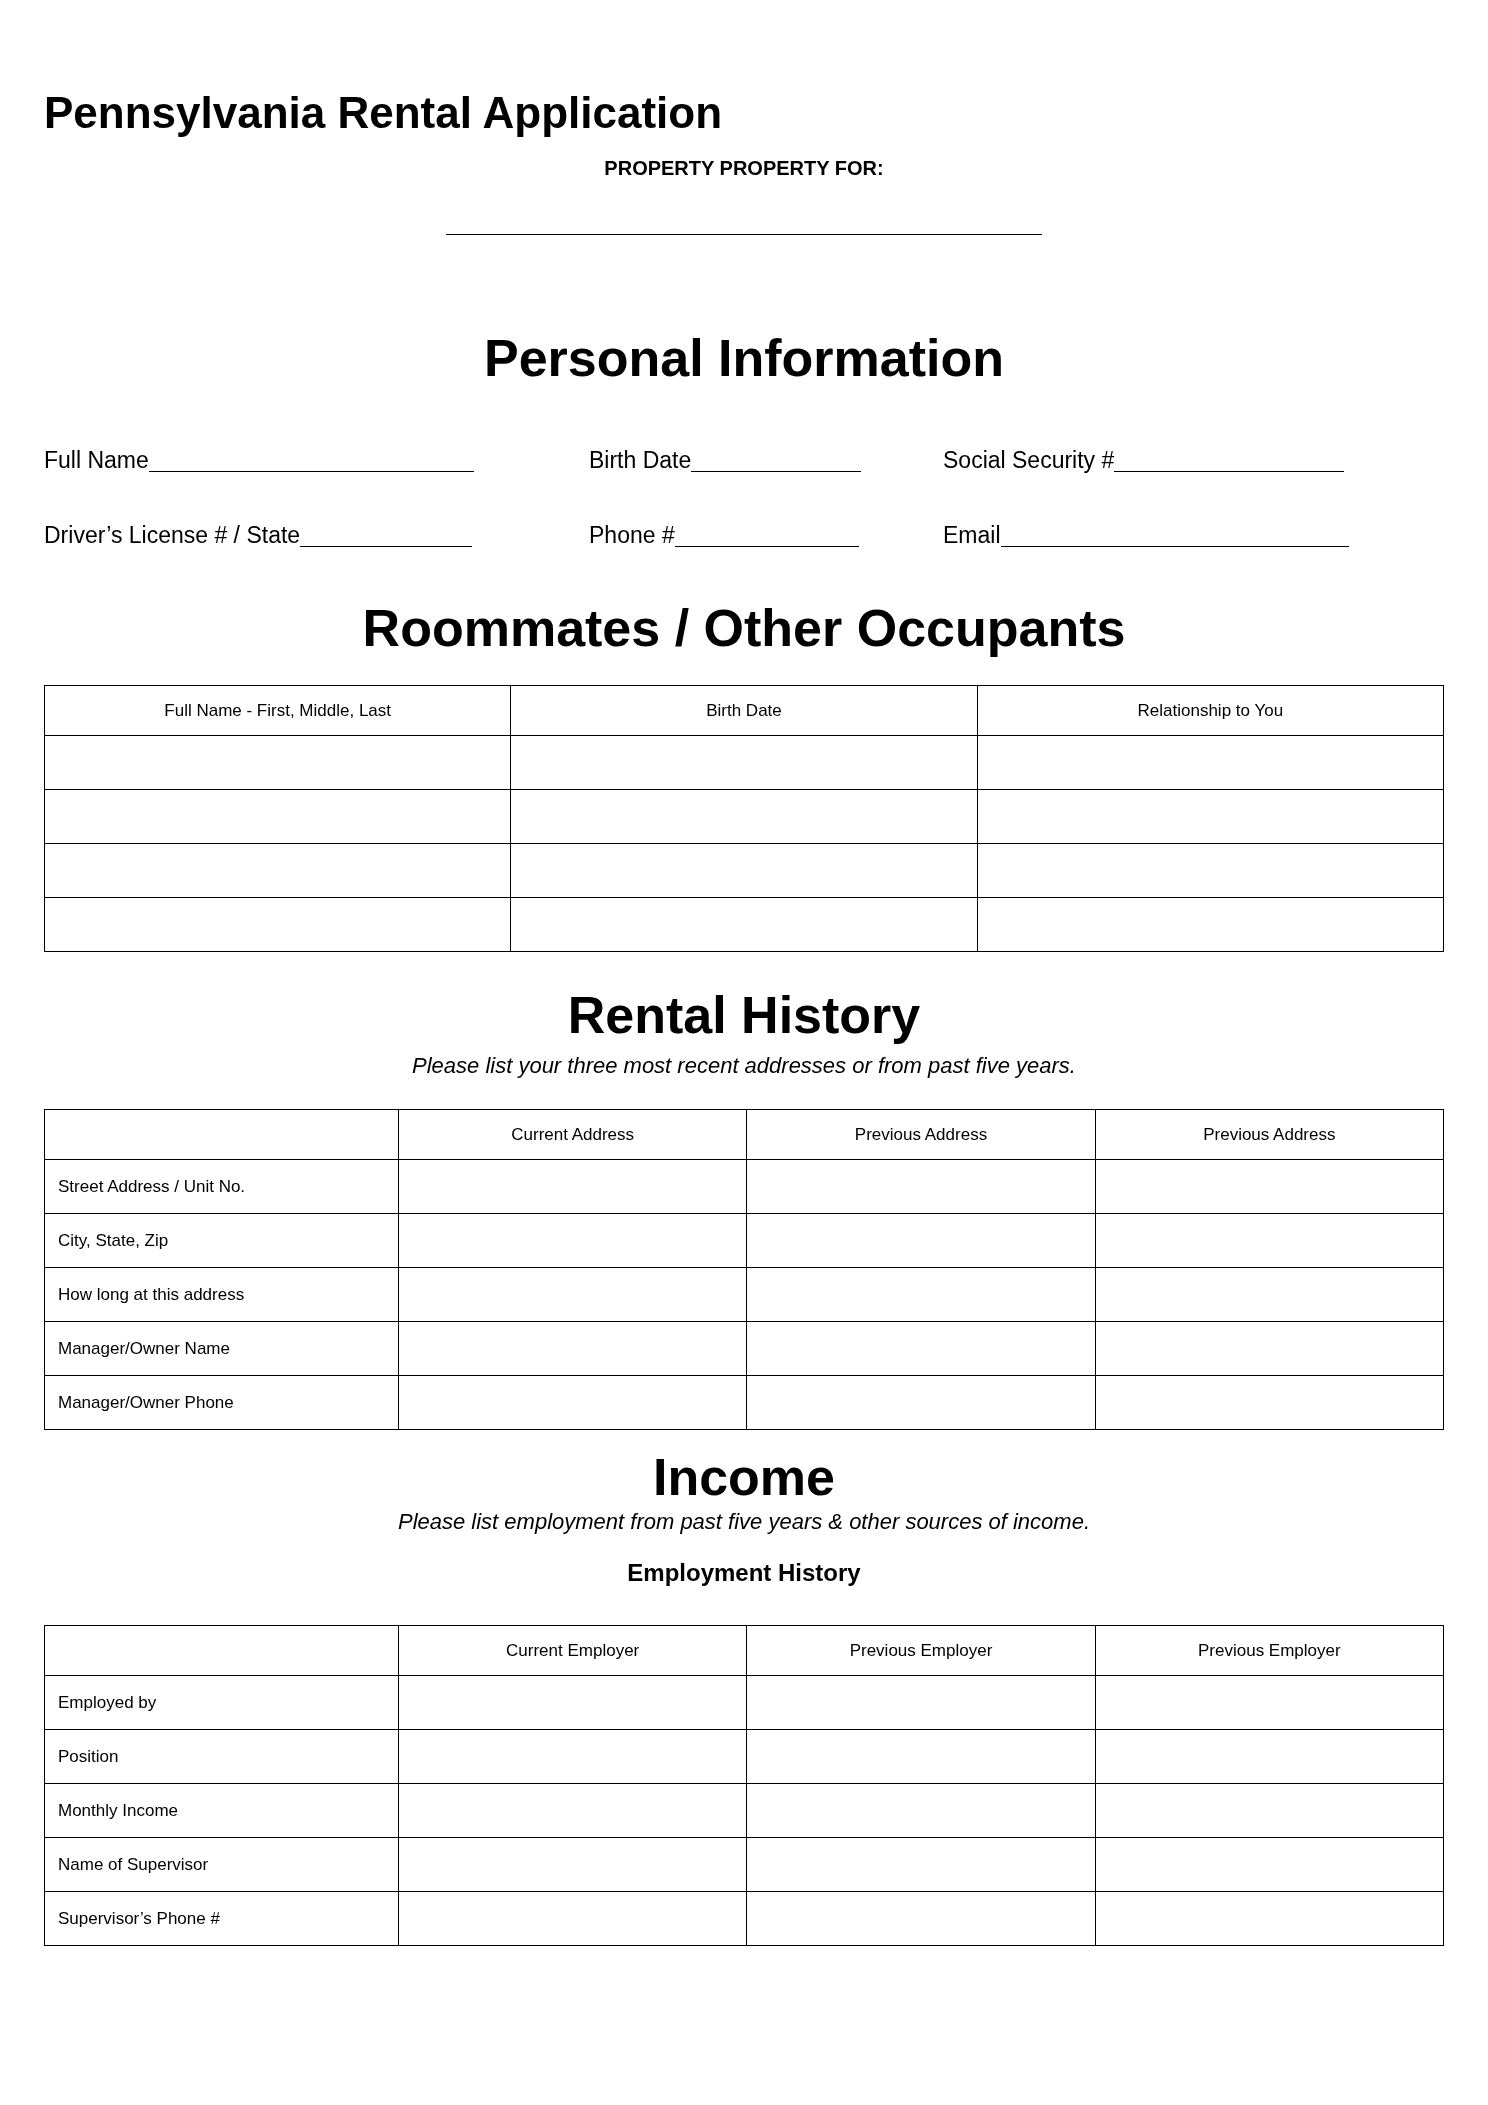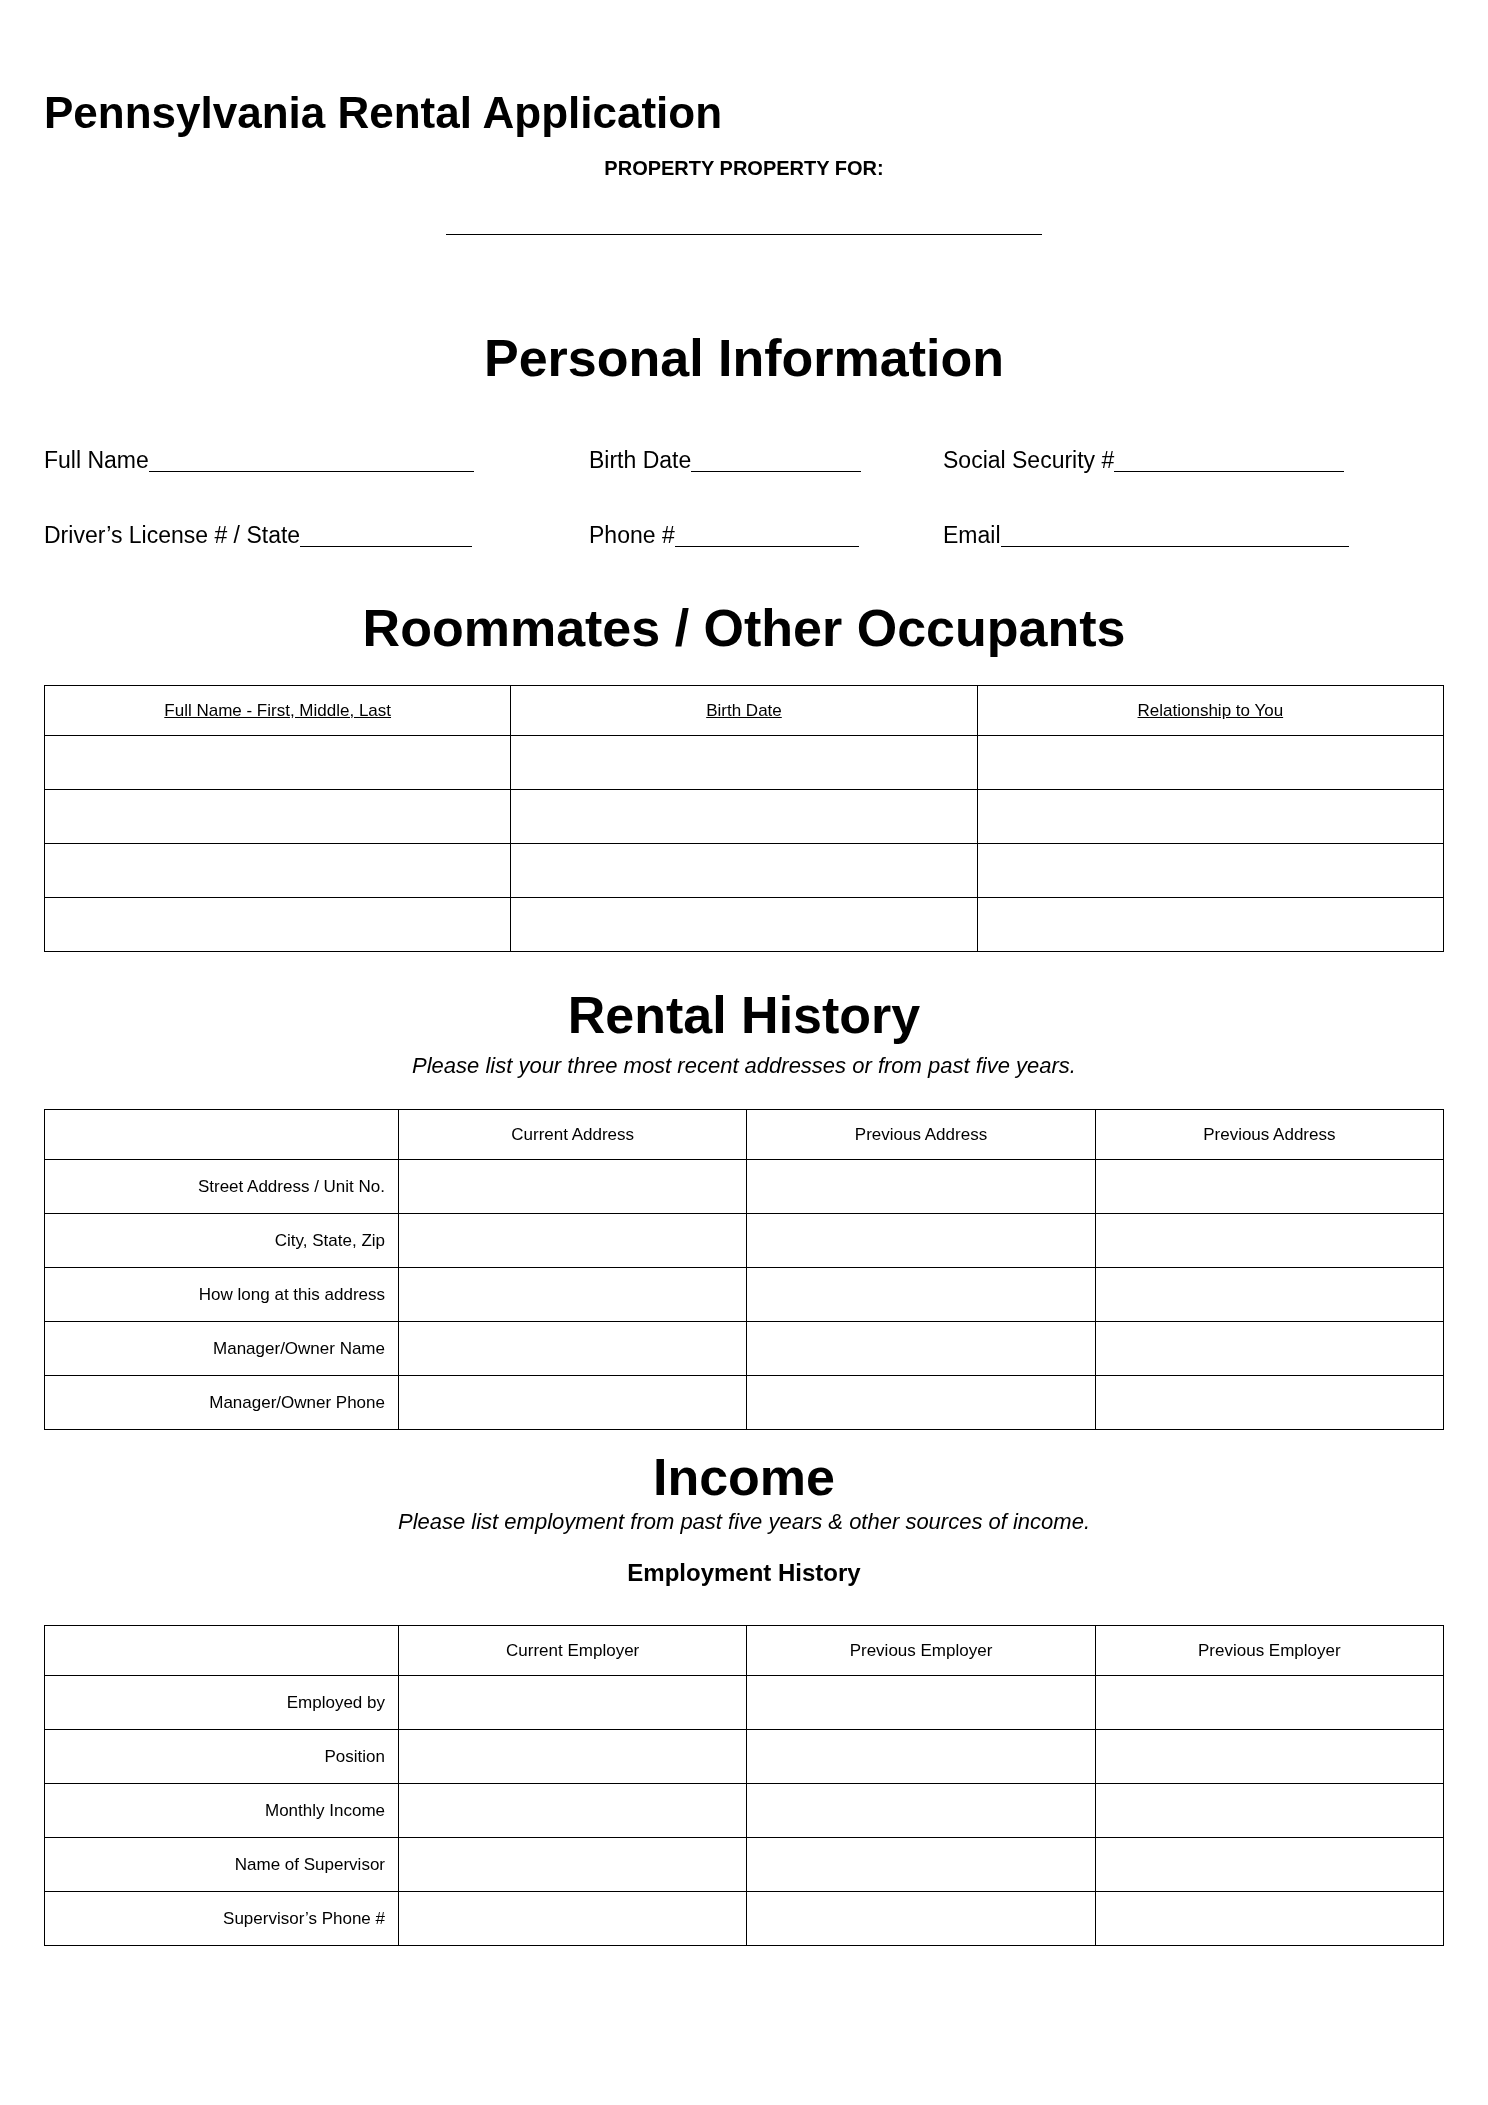--- a/index.html
+++ b/index.html
@@ -83,23 +83,23 @@
     table-layout: fixed;
   }
   .tbl th, .tbl td {
     border: 1px solid #000;
     font-size: 17px;
     font-weight: normal;
     vertical-align: middle;
   }
   .tbl th { height: 50px; text-align: center; padding: 0 8px; }
   .tbl td { height: 54px; }
-  .tbl td.rlabel { padding: 0 13px; text-align: right; }
-
-  .roommates-tbl  { margin-top: 34px; text-decoration: underline; }
+  .tbl td.rlabel { padding: 0 13px; text-align: left; }
+
+  .roommates-tbl  { margin-top: 34px; }
   .rental-tbl     { margin-top: 29px; }
   .employment-tbl { margin-top: 37px; }
   .grid-tbl col.c-label { width: 354px; }
 </style>
 </head>
 <body>
 
 <div class="page">
 
   <h1 class="doc-title">Pennsylvania Rental Application</h1>

